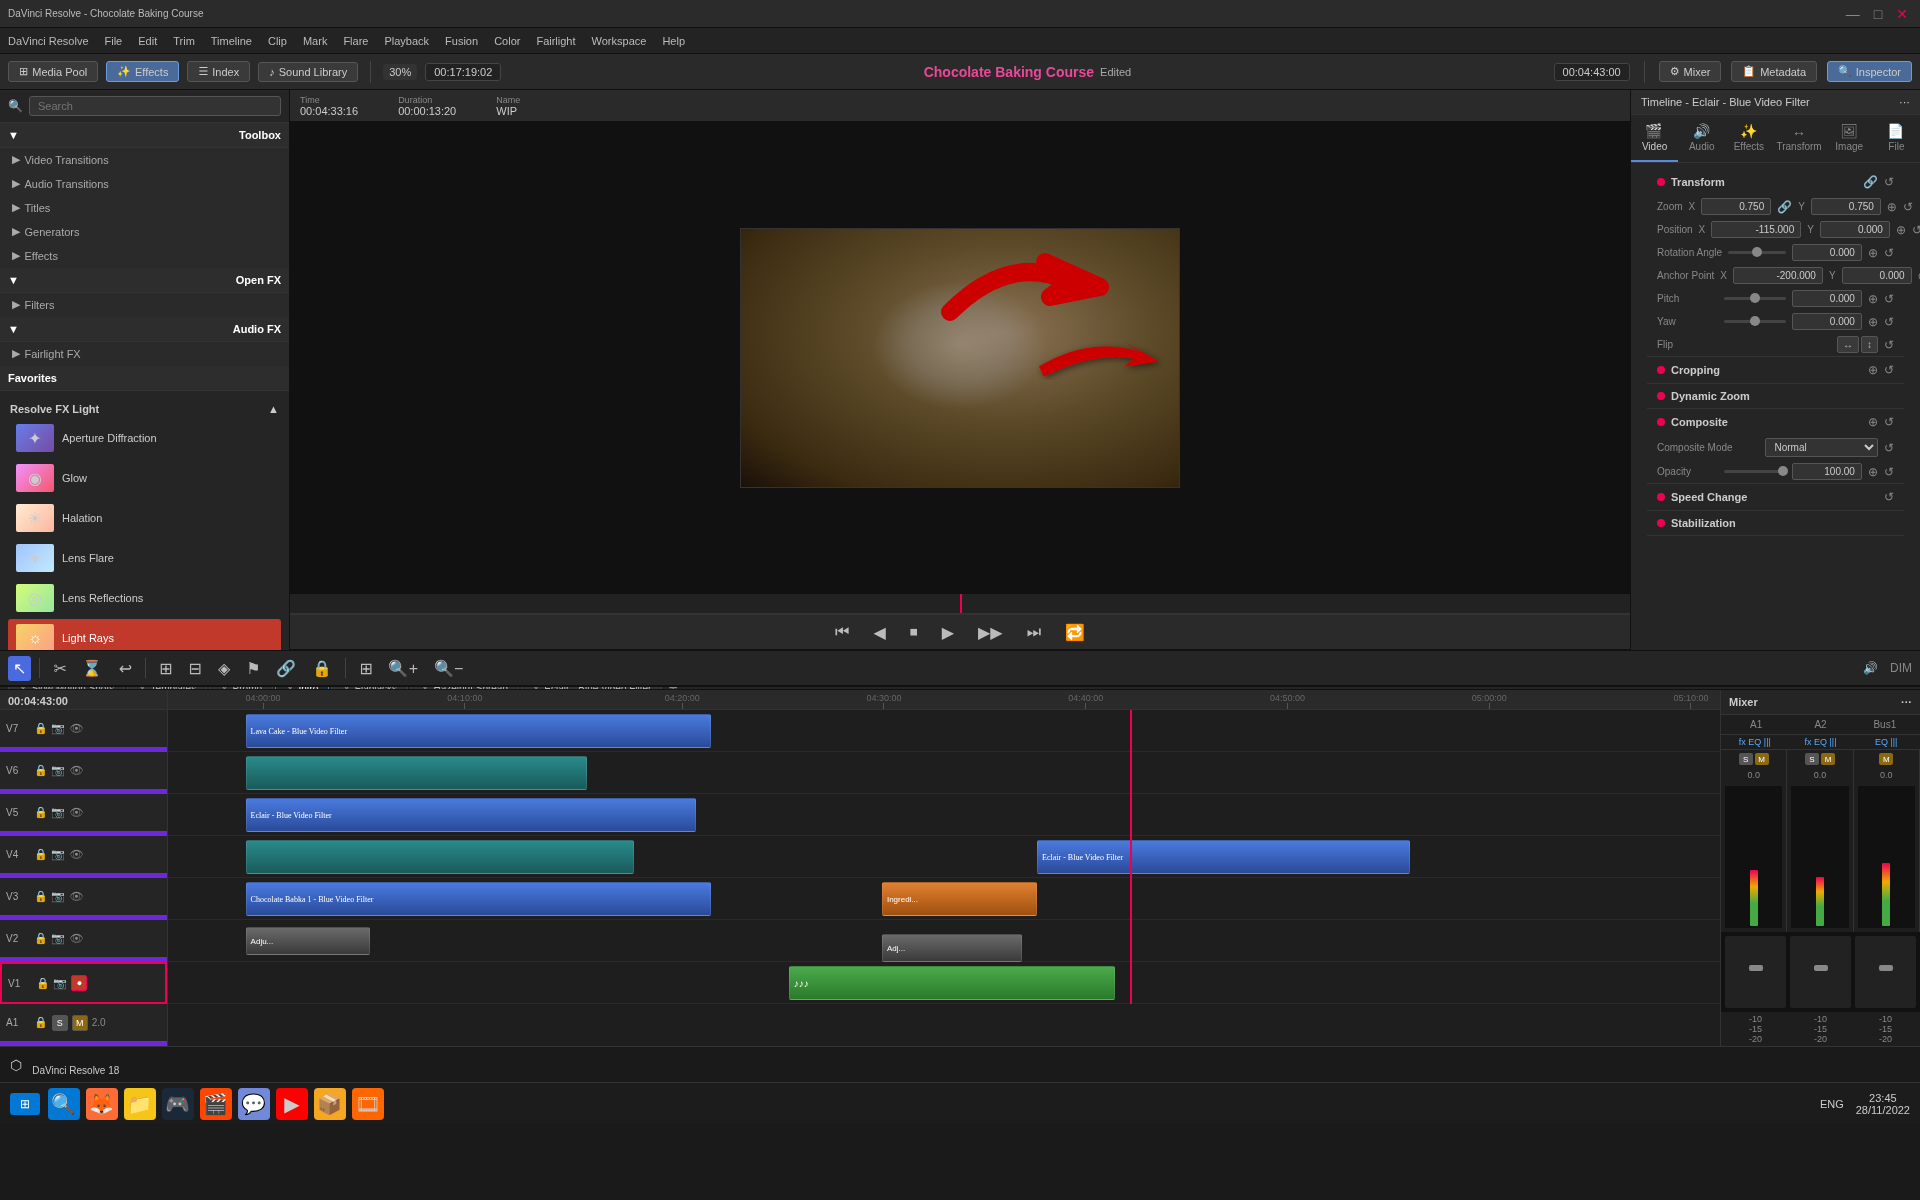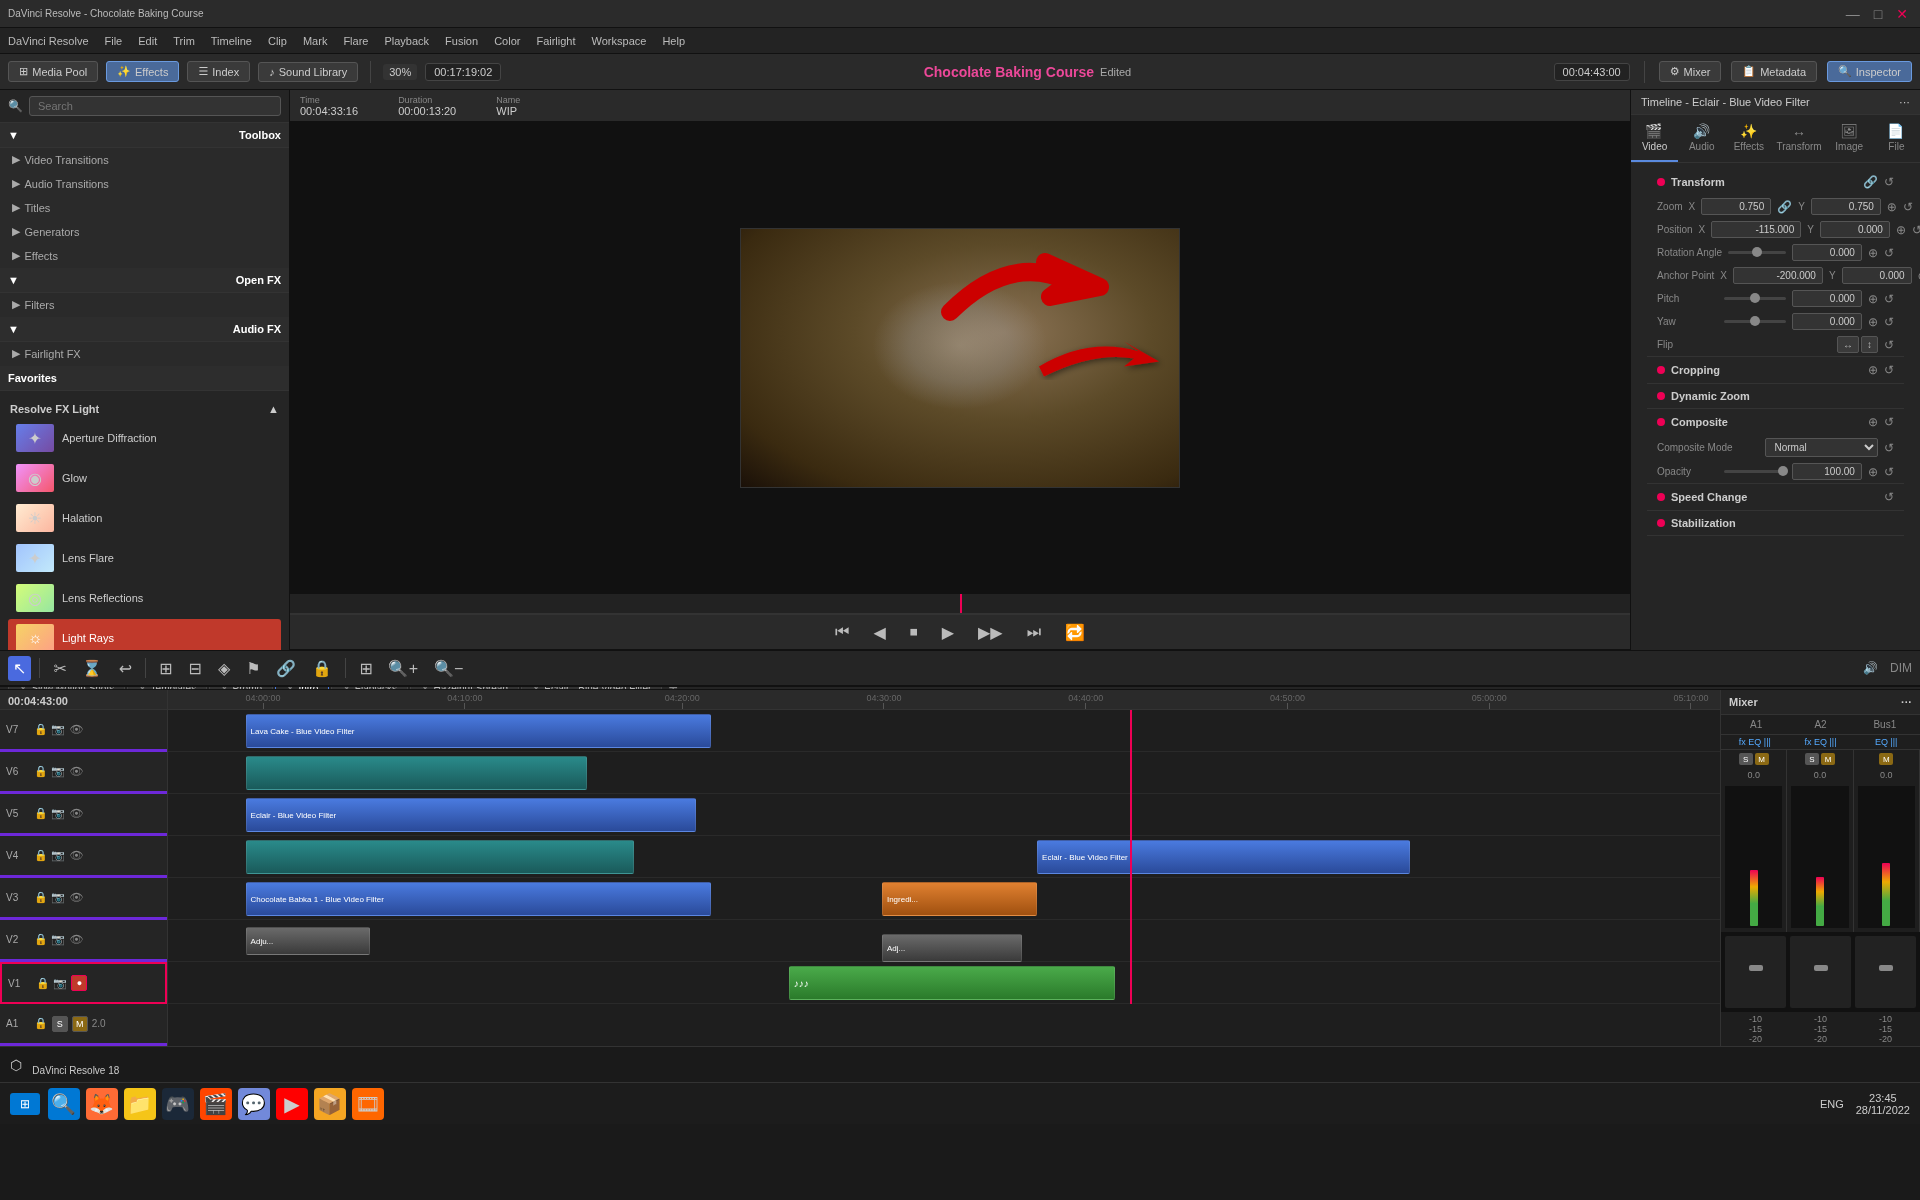--- a/index.html
+++ b/index.html
@@ -107,35 +107,35 @@
     #timeline-area { height: 360px; background: #1a1a1a; display: flex; flex-direction: column; border-top: 1px solid #111; }
     #timeline-tabs { height: 30px; background: #252525; display: flex; align-items: center; gap: 0; border-bottom: 1px solid #111; padding: 0 8px; overflow: hidden; }
     .tl-tab { background: #333; border: 1px solid #444; border-bottom: none; color: #bbb; font-size: 10px; padding: 4px 10px; cursor: pointer; border-radius: 3px 3px 0 0; display: flex; align-items: center; gap: 4px; margin-right: 2px; white-space: nowrap; }
     .tl-tab.active { background: #2a2a2a; color: #fff; border-color: #4a7adf; }
     .tl-tab-close { color: #888; font-size: 10px; }
     .tl-tab-add { color: #888; font-size: 16px; margin-left: 4px; cursor: pointer; }
 
     
     #timeline-content { flex: 1; display: flex; }
     #track-headers { width: 168px; background: #252525; border-right: 1px solid #333; display: flex; flex-direction: column; }
-    .track-header { height: 42px; border-bottom: 3px solid #6d28d9; display: flex; align-items: center; padding: 0 6px; gap: 4px; }
+    .track-header { height: 42px; border-bottom: 5px solid #6d28d9; display: flex; align-items: center; padding: 0 6px; gap: 4px; }
     .track-name { color: #aaa; font-size: 10px; min-width: 24px; }
     .track-icon { color: #888; font-size: 11px; cursor: pointer; }
     .track-btn { width: 16px; height: 16px; border-radius: 2px; background: #3a3a3a; border: 1px solid #555; color: #888; font-size: 9px; display: flex; align-items: center; justify-content: center; cursor: pointer; }
     .track-btn.red { background: #c0392b; color: #fff; border-color: #e05; }
     .track-btn.s { background: #555; color: #fff; }
     .track-btn.m { background: #8B6914; color: #fff; }
 
     #timeline-tracks { flex: 1; background: #1e1e1e; position: relative; overflow: hidden; }
     #timeline-ruler { height: 20px; background: #2a2a2a; border-bottom: 1px solid #333; display: flex; align-items: center; padding: 0 10px; gap: 0; position: relative; }
     .ruler-mark { position: absolute; bottom: 0; color: #666; font-size: 9px; display: flex; flex-direction: column; align-items: center; gap: 0; }
     .ruler-tick { width: 1px; height: 6px; background: #555; }
     .track-lane { height: 42px; border-bottom: 1px solid #2a2a2a; position: relative; }
     .clip { position: absolute; height: 34px; top: 4px; border-radius: 2px; overflow: hidden; font-size: 9px; display: flex; align-items: center; padding: 0 4px; cursor: pointer; border: 1px solid rgba(255,255,255,0.1); }
-    .clip-blue { background: linear-gradient(180deg, #4a7adf 0%, #2a4a9a 100%); color: #fff; }
+    .clip-blue { background: linear-gradient(180deg, #4a7adf 0%, #2a4a9a 100%); color: #fff; font-family: Liberation Serif, serif; }
     .clip-teal { background: linear-gradient(180deg, #2a8a8a 0%, #1a5a5a 100%); color: #fff; }
     .clip-green { background: linear-gradient(180deg, #4aaa4a 0%, #2a7a2a 100%); color: #fff; }
     .clip-orange { background: linear-gradient(180deg, #e08030 0%, #a05010 100%); color: #fff; }
     .clip-purple { background: linear-gradient(180deg, #8a4adf 0%, #5a2a9a 100%); color: #fff; }
     .clip-pink { background: linear-gradient(180deg, #df4aaa 0%, #9a2a6a 100%); color: #fff; }
     .clip-gray { background: linear-gradient(180deg, #6a6a6a 0%, #3a3a3a 100%); color: #fff; }
     .playhead { position: absolute; top: 0; bottom: 0; width: 2px; background: #e05; z-index: 10; }
 
     
     #mixer-panel { width: 200px; background: #1e1e1e; border-left: 1px solid #333; display: flex; flex-direction: column; }

